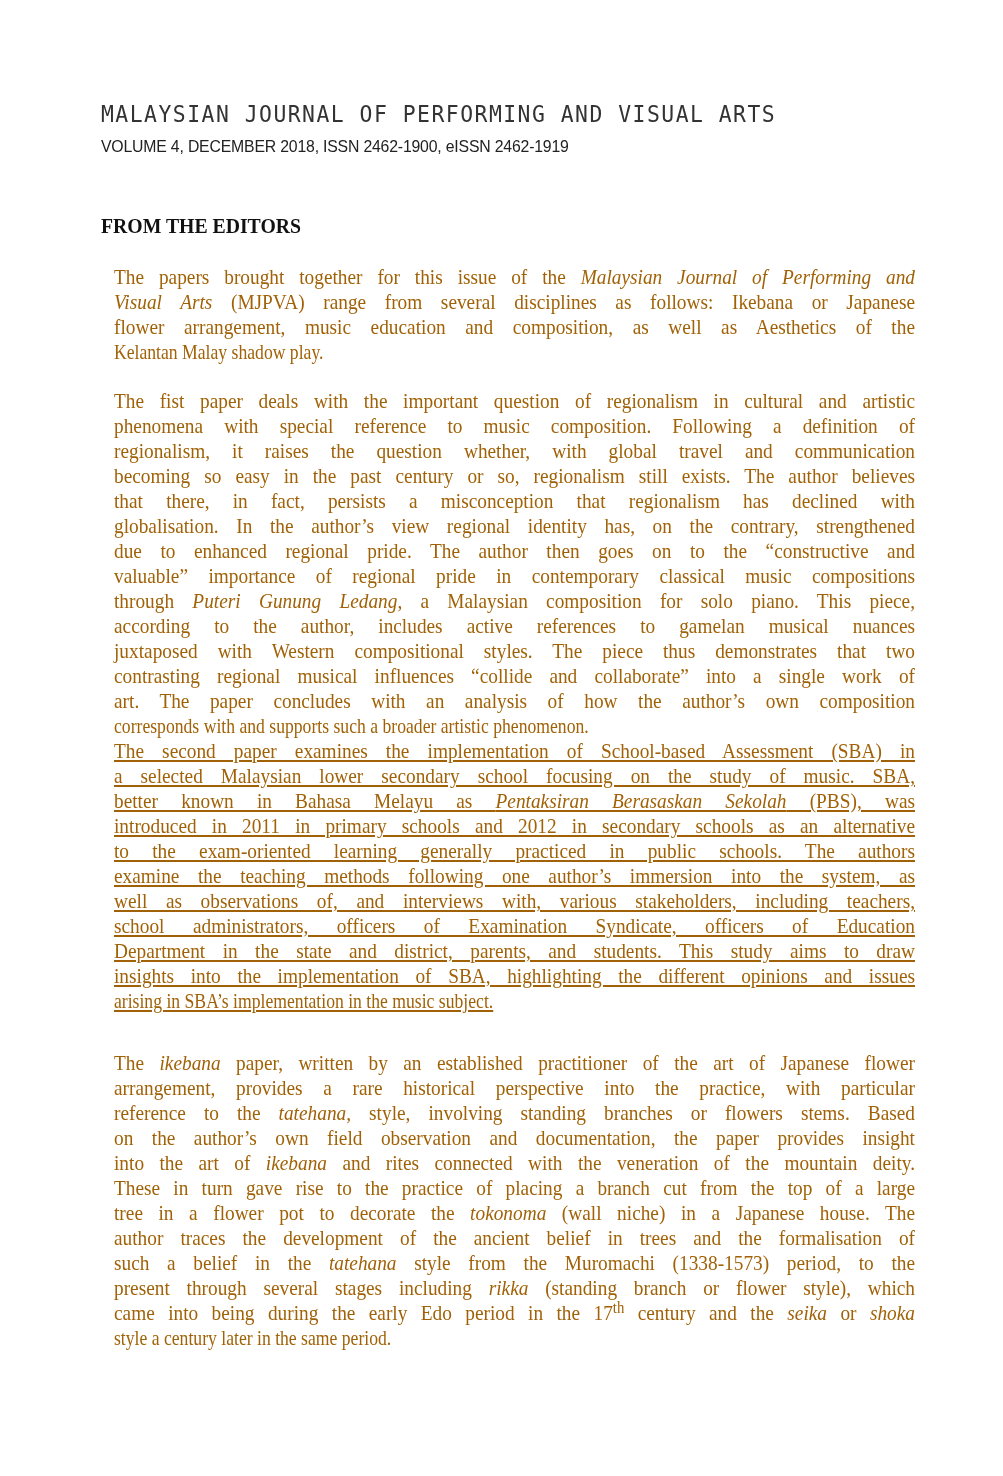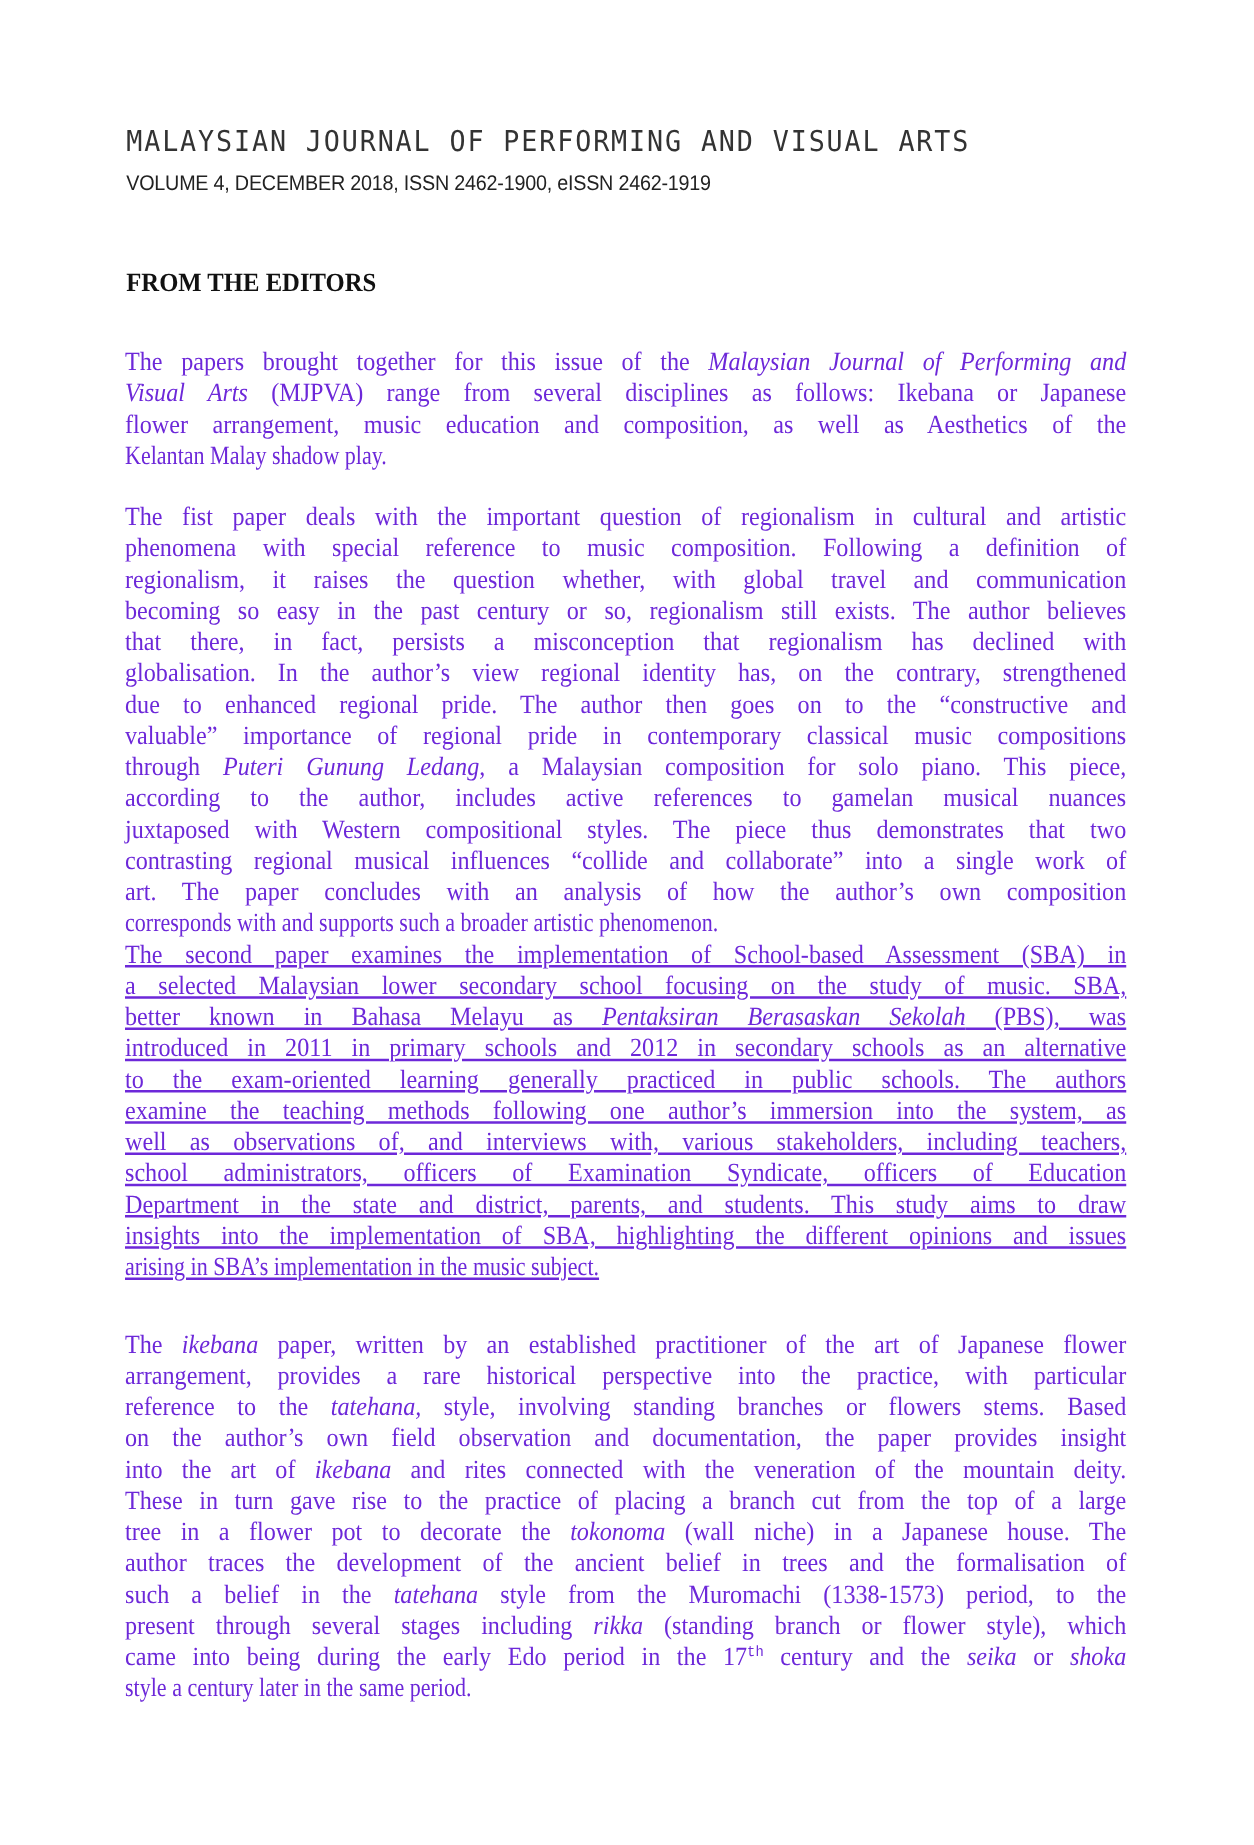--- a/index.html
+++ b/index.html
@@ -17,36 +17,36 @@
     font-size: 17px; color: #222; white-space: nowrap;
     transform: scaleX(0.93); transform-origin: left top; letter-spacing: -0.2px;
   }
   .section-heading {
     position: absolute; left: 101px; top: 214px;
     font-family: "Liberation Serif", serif;
     font-weight: bold; font-size: 21px; color: #111;
     white-space: nowrap; transform: scaleX(0.94); transform-origin: left top;
   }
   .body-text {
-    position: absolute; left: 100px; width: 801px;
+    position: absolute; left: 114px; width: 801px;
     font-family: "Liberation Serif", serif;
-    font-size: 21px; line-height: 25px; color: #6d28d9; margin-top: 12px;
+    font-size: 21px; line-height: 25px; color: #a16207;
   }
   .line {
     display: block; white-space: nowrap; height: 25px;
     text-align: justify; text-align-last: justify;
     transform-origin: left top;
   }
   .line.last { text-align-last: left; }
   .para-1 { top: 265px; }
   .para-2 { top: 389px; }
   .para-3 { top: 739px; text-decoration: underline; }
   .para-4 { top: 1051px; }
   i { font-style: italic; }
-  sup { font-size: 12px; vertical-align: 7px; line-height: 0; font-family: Liberation Mono, monospace; }
+  sup { font-size: 16px; vertical-align: 7px; line-height: 0; }
 </style>
 </head>
 <body>
 
 <div>
   <div class="journal-title">MALAYSIAN JOURNAL OF PERFORMING AND VISUAL ARTS</div>
   <div class="journal-volume">VOLUME 4, DECEMBER 2018, ISSN 2462-1900, eISSN 2462-1919</div>
 </div>
 
 <h1 class="section-heading" style="margin:0;">FROM THE EDITORS</h1>

